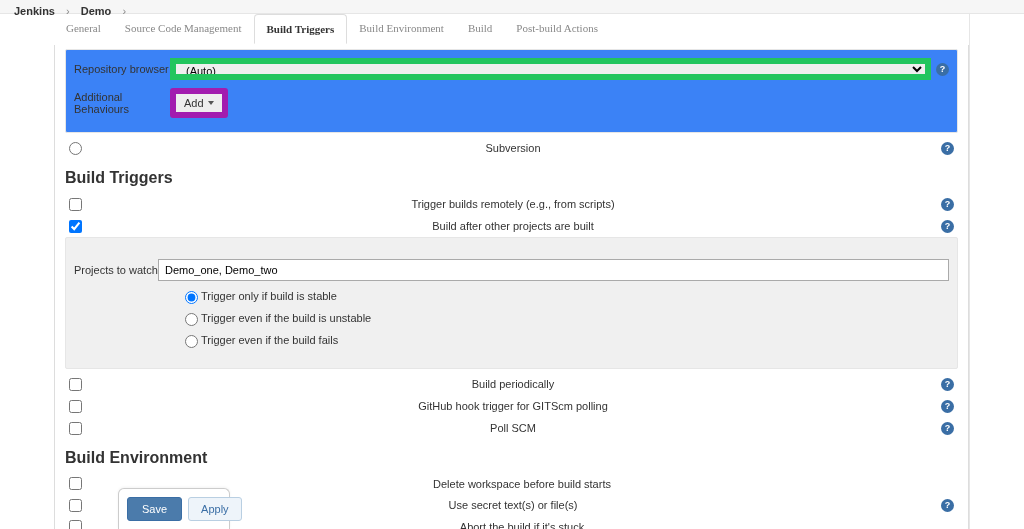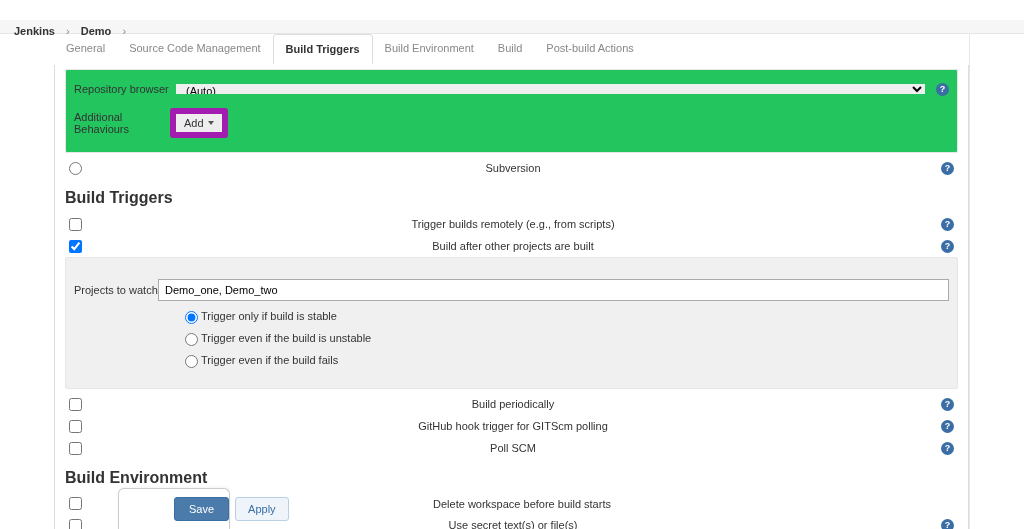--- a/index.html
+++ b/index.html
@@ -1,43 +1,43 @@
 <!DOCTYPE html>
 <html><head>
 <meta charset="utf-8">
 <style>
   * { box-sizing: border-box; }
   html, body { margin: 0; padding: 0; font-family: Arial, Helvetica, sans-serif; font-size: 11px; background: #fff; color: #333; }
-  .breadcrumb { height: 14px; line-height: 22px; padding: 0 14px; background: #f6f6f6; border-bottom: 1px solid #e6e6e6; font-weight: bold; margin-top: 20px; }
+  .breadcrumb { height: 14px; line-height: 22px; padding: 0 14px; background: #f6f6f6; border-bottom: 1px solid #e6e6e6; font-weight: bold; }
   .breadcrumb .sep { color: #888; padding: 0 8px; font-weight: normal; }
   .main { max-width: 916px; margin: 0 auto; border-right: 1px solid #e6e6e6; }
   .tabbar { position: relative; border-bottom: 1px solid #ffffff; }
   .tabs { display: flex; }
-  .tab { padding: 8px 12px; cursor: pointer; color: #888; font-size: 11px; }
+  .tab { padding: 8px 12px; cursor: pointer; color: #888; font-size: 11px; font-family: Liberation Serif, serif; }
   .tab.active { background: #fff; border: 1px solid #ddd; border-bottom: 1px solid #fff; border-radius: 4px 4px 0 0; color: #333; font-weight: bold; }
   .panel { border: 1px solid #ddd; border-top: none; border-radius: 0 0 3px 3px; padding: 4px 6px 6px 6px; }
   .section-head { font-size: 16px; font-weight: bold; padding: 10px 4px 6px 4px; color: #333; }
   .row { display: flex; align-items: center; padding: 4px 4px; }
   .row .label { width: 96px; color: #333; font-size: 11px; }
   .row .help { width: 18px; text-align: right; }
   .help-ico { display:inline-block; width:13px; height:13px; border-radius:50%; background:#3a6ea5; color:#fff; text-align:center; line-height:13px; font-size:9px; font-weight:bold; cursor:pointer; }
   .drop { flex:1; }
   .drop select { width:100%; height:22px; border:6px solid #22c55e; padding:0 6px; font-size:11px; }
   .btn { display:inline-flex; align-items:center; background:#eeeeee; border:6px solid #a21caf; border-radius:3px; padding:3px 8px; font-size:11px; cursor:pointer; gap:4px; }
   .caret-down { width:0; height:0; border-left:3px solid transparent; border-right:3px solid transparent; border-top:4px solid #555; }
   .opt-row { display:flex; align-items:center; padding:4px 8px; }
   .opt-row input[type=checkbox], .opt-row input[type=radio] { margin:0 8px 0 0; }
   .opt-row .label-inline { flex:1;text-align:center; }
   .opt-row .help { width:18px; text-align:right; }
   .indent2 { padding-left: 110px; display:flex; align-items:center; padding-top:3px; padding-bottom:3px; }
   .textfield { flex:1; height:22px; border:1px solid #aaa; padding:0 6px; font-size:11px; }
   .grey-block { background: #f0f0f0; border:1px solid #e6e6e6; border-radius:2px; padding:17px 4px; margin:0 4px 4px 4px; }
-  .scm-top { background:#22c55e; border:1px solid #e6e6e6; border-radius:2px; padding:4px 4px 10px 4px; margin:0 4px 4px 4px; }
+  .scm-top { background:#3b82f6; border:1px solid #e6e6e6; border-radius:2px; padding:4px 4px 10px 4px; margin:0 4px 4px 4px; }
   .footer-bar { position:fixed; left:118px; bottom:0; width:112px; background:#fff; border:1px solid #ccc; border-bottom:none; border-radius:6px 6px 0 0; padding:8px; display:flex; gap:6px; box-shadow:0 -1px 3px rgba(0,0,0,.05); }
-  .btn-primary { background:#4b7bab; color:#fff; border:1px solid #3a6ea5; border-radius:3px; padding:5px 14px; font-size:11px; cursor:pointer;margin-left:47px; }
+  .btn-primary { background:#4b7bab; color:#fff; border:1px solid #3a6ea5; border-radius:3px; padding:5px 14px; font-size:11px; cursor:pointer; }
   .btn-secondary { background:#eef4fa; color:#3a6ea5; border:1px solid #b9cfe2; border-radius:3px; padding:5px 12px; font-size:11px; cursor:pointer; }
 </style>
 </head>
 <body>
 
 <div class="breadcrumb">
   <span>Jenkins</span>
   <span class="sep">›</span>
   <span>Demo</span>
   <span class="sep">›</span>

